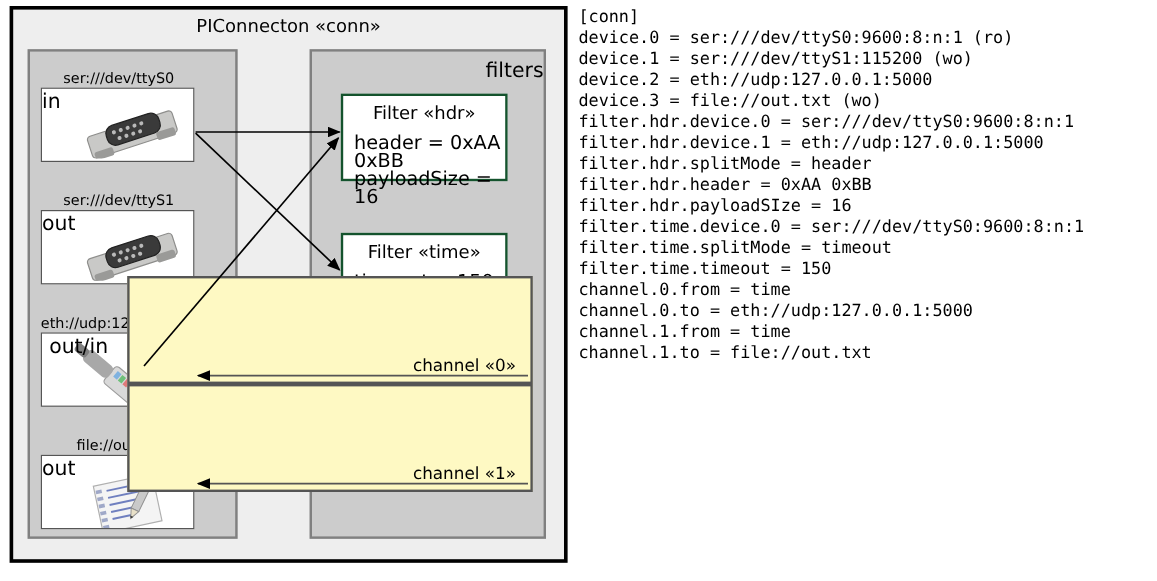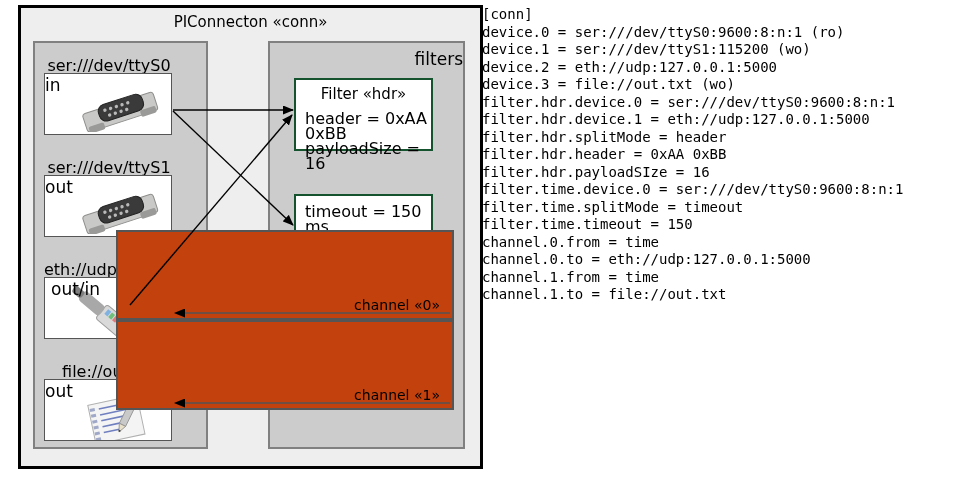--- a/index.html
+++ b/index.html
@@ -11,21 +11,21 @@
     width: 964px;
     height: 484px;
     position: relative;
     font-family: "DejaVu Sans", "Liberation Sans", sans-serif;
     overflow: hidden;
   }
 
   
   #diagram {
     position: absolute;
-    left: 18px; top: 5px;
+    left: 8px; top: 5px;
     width: 465px; height: 464px;
   }
   .outer-box {
     position: absolute;
     left: 0; top: 0;
     width: 100%; height: 100%;
     background: #eeeeee;
     border: 3px solid #000000;
     box-sizing: border-box;
   }
@@ -64,21 +64,21 @@
     text-align: right;
     font-size: 17px;
   }
 
   
   .device {
     position: absolute;
     width: 130px;
   }
   .device-label {
-    font-size: 16px;
+    font-size: 12px;
     text-align: center;
     white-space: nowrap;
     color: #000;
     line-height: 15px;
   }
   .device-box {
     position: relative;
     width: 128px;
     height: 62px;
     background: #ffffff;
@@ -124,21 +124,21 @@
   .filter-props {
     font-size: 16px;
     line-height: 15px;
     padding: 8px 0 0 9px;
     color: #000;
   }
 
   
   .channel-box {
     position: absolute;
-    background: #c2410c;
+    background: #fef9c3;
     border: 2px solid #555555;
     box-sizing: border-box;
   }
   .channel-label {
     position: absolute;
     right: 12px;
     bottom: 5px;
     font-size: 14px;
     color: #000;
     white-space: nowrap;
@@ -299,20 +299,21 @@
 
   <div class="filter-box" style="left:276px; top:73px; width:139px; height:73px;">
     <div class="filter-title">Filter «hdr»</div>
     <div class="filter-props">
       <div>header = 0xAA 0xBB</div>
       <div>payloadSize = 16</div>
     </div>
   </div>
 
   <div class="filter-box" style="left:276px; top:189px; width:139px; height:73px;">
+    <div class="filter-title">Filter «time»</div>
     <div class="filter-props">
       <div>timeout = 150 ms</div>
     </div>
   </div>
 
   <div class="channel-box" style="left:98px; top:225px; width:338px; height:90px;">
     <span class="channel-label">channel «0»</span>
   </div>
 
   <div class="channel-box" style="left:98px; top:315px; width:338px; height:90px;">

